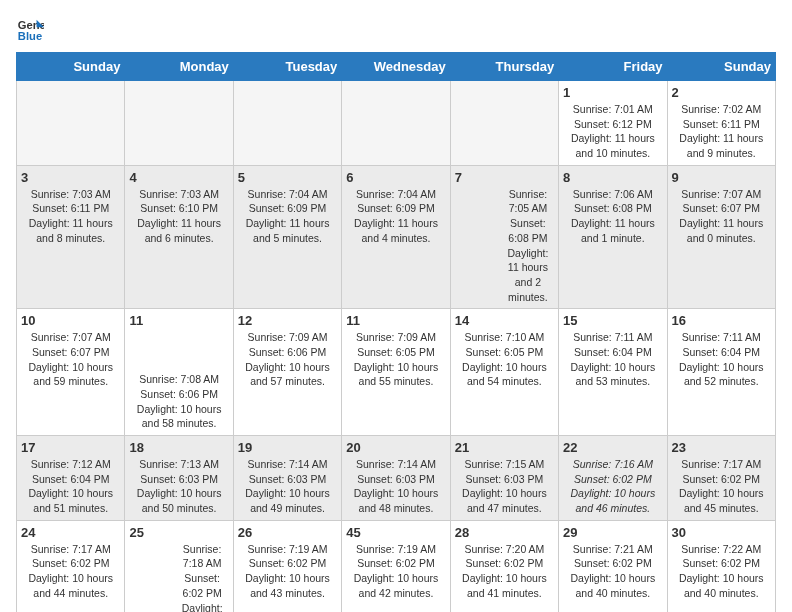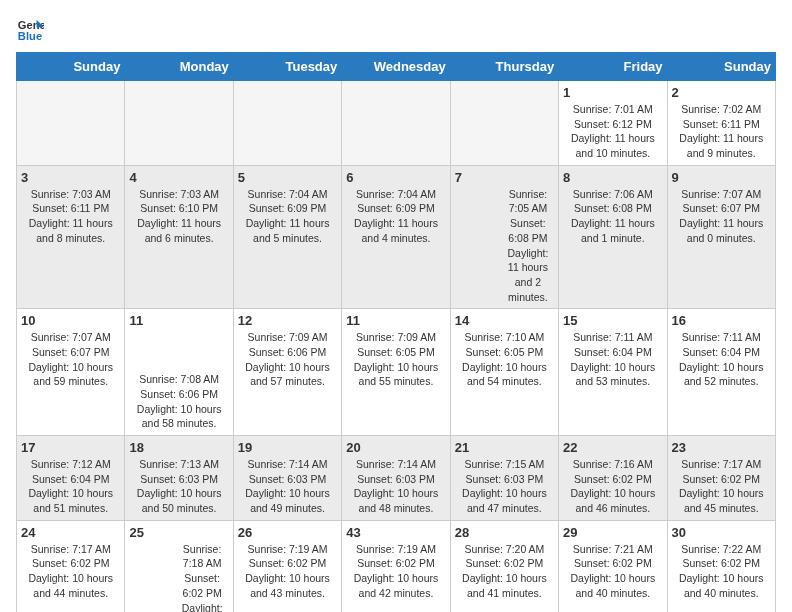--- a/index.html
+++ b/index.html
@@ -257,21 +257,21 @@
         </td>
         <td>
           <span class="day-num">21</span>
           <div class="day-info" style="white-space: pre-line;">Sunrise: 7:15 AM
 Sunset: 6:03 PM
 Daylight: 10 hours
 and 47 minutes.</div>
         </td>
         <td>
           <span class="day-num">22</span>
-          <div class="day-info" style="white-space: pre-line;">Sunrise: 7:16 AM
+          <div class="day-info" style="white-space: pre-line; font-style: italic;">Sunrise: 7:16 AM
 Sunset: 6:02 PM
 Daylight: 10 hours
 and 46 minutes.</div>
         </td>
         <td>
           <span class="day-num">23</span>
           <div class="day-info" style="white-space: pre-line;">Sunrise: 7:17 AM
 Sunset: 6:02 PM
 Daylight: 10 hours
 and 45 minutes.</div>
@@ -293,21 +293,21 @@
 and 44 minutes.</div>
         </td>
         <td>
           <span class="day-num">26</span>
           <div class="day-info" style="white-space: pre-line;">Sunrise: 7:19 AM
 Sunset: 6:02 PM
 Daylight: 10 hours
 and 43 minutes.</div>
         </td>
         <td>
-          <span class="day-num">43</span>
+          <span class="day-num">45</span>
           <div class="day-info" style="white-space: pre-line;">Sunrise: 7:19 AM
 Sunset: 6:02 PM
 Daylight: 10 hours
 and 42 minutes.</div>
         </td>
         <td>
           <span class="day-num">28</span>
           <div class="day-info" style="white-space: pre-line;">Sunrise: 7:20 AM
 Sunset: 6:02 PM
 Daylight: 10 hours

